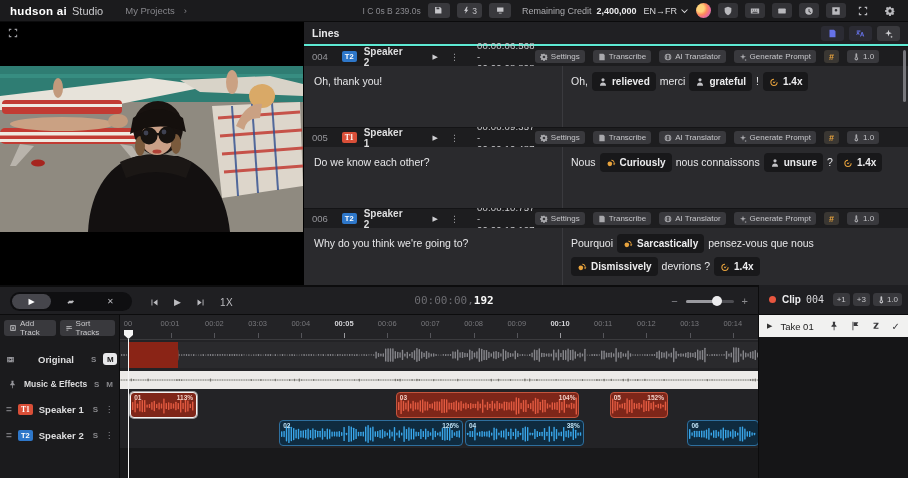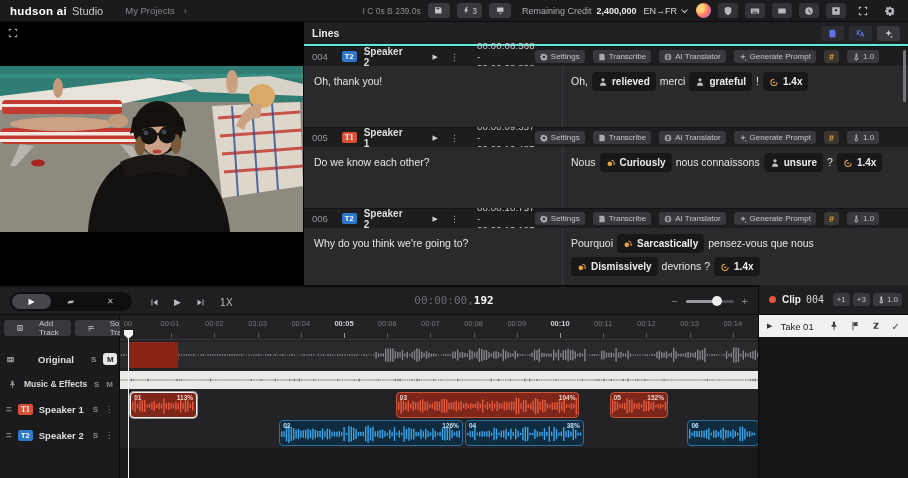--- a/index.html
+++ b/index.html
@@ -107,21 +107,21 @@
   #take-row { height:22px; background:#f1f1f0; display:flex; align-items:center; padding:0 8px; }
   #take-expand { color:#333; font-size:7px; }
   #take-label { color:#222; font-size:9.5px; margin-left:8px; font-weight:500; }
   .take-icons { margin-left:auto; display:flex; gap:11px; color:#3a3a3d; font-size:10px; }
 
   
   #tracks-panel { position:absolute; left:0; top:315px; width:120px; height:163px; background:#1b1b1d;
     border-right:1px solid #0c0c0d; }
   #tp-btns { display:flex; gap:4px; padding:5px 4px; }
   .tp-btn { height:16px; background:#39393d; border-radius:3px; color:#c9c9cc; font-size:8px;
-    display:flex; align-items:center; justify-content:center; gap:15px; padding:0 12px; }
+    display:flex; align-items:center; justify-content:center; gap:3px; padding:0 5px; }
   .tp-btn .ico { font-size:8px; }
   .track-row { display:flex; align-items:center; padding:0 6px; color:#dededf; }
   .tr-ico { color:#96969b; font-size:9px; width:12px; }
   .tr-handle { color:#77777b; font-size:10px; width:12px; font-weight:700; }
   .tr-name { font-size:9.5px; font-weight:600; margin-left:6px; white-space:nowrap; }
   .tr-right { margin-left:auto; display:flex; align-items:center; gap:7px; }
   .sm { color:#88888c; font-size:8px; font-weight:700; }
   .sm.boxed { background:#e8e8ea; color:#222; width:14px; height:12px; border-radius:3px;
     display:flex; align-items:center; justify-content:center; }
   .tr-chev, .tr-kebab { color:#96969b; font-size:8px; }

